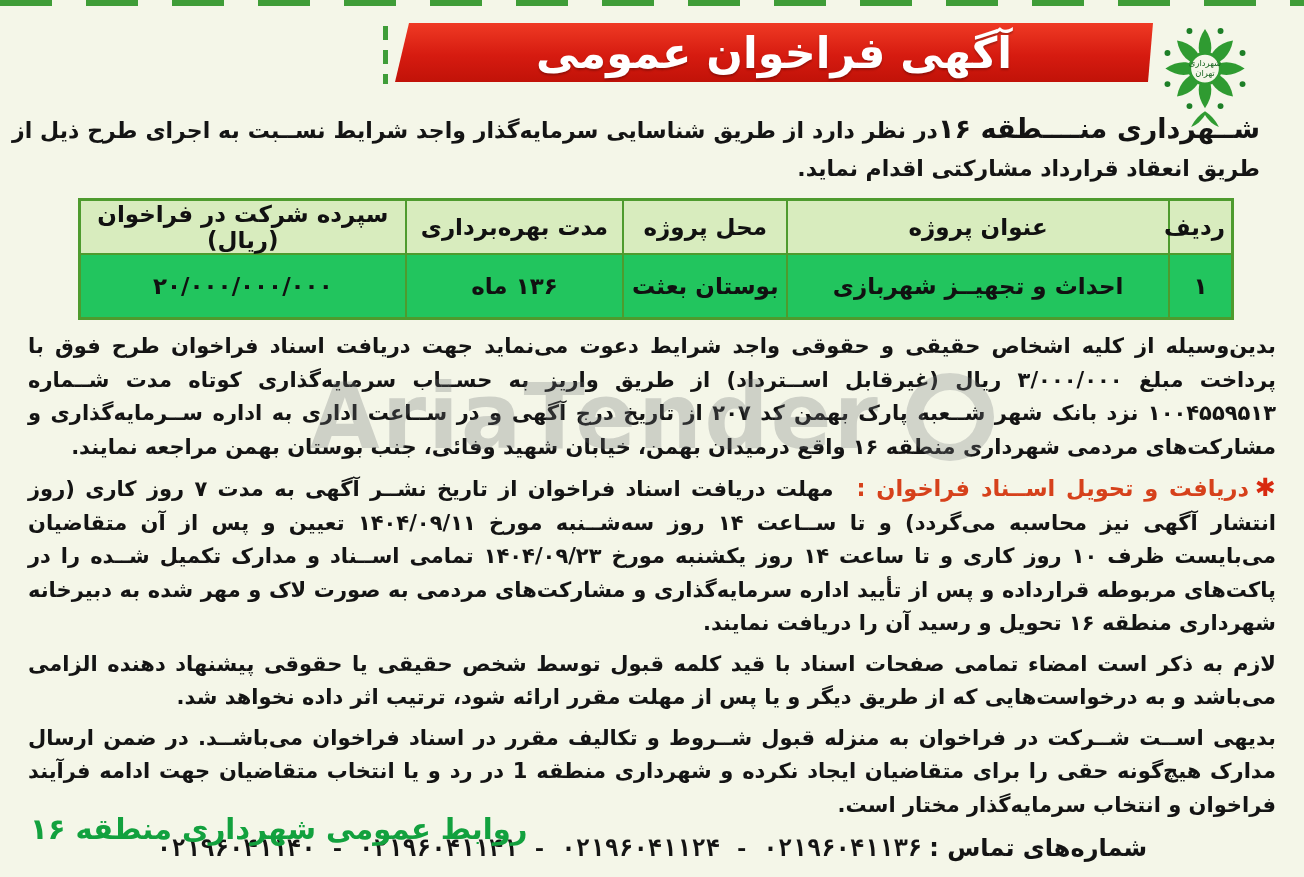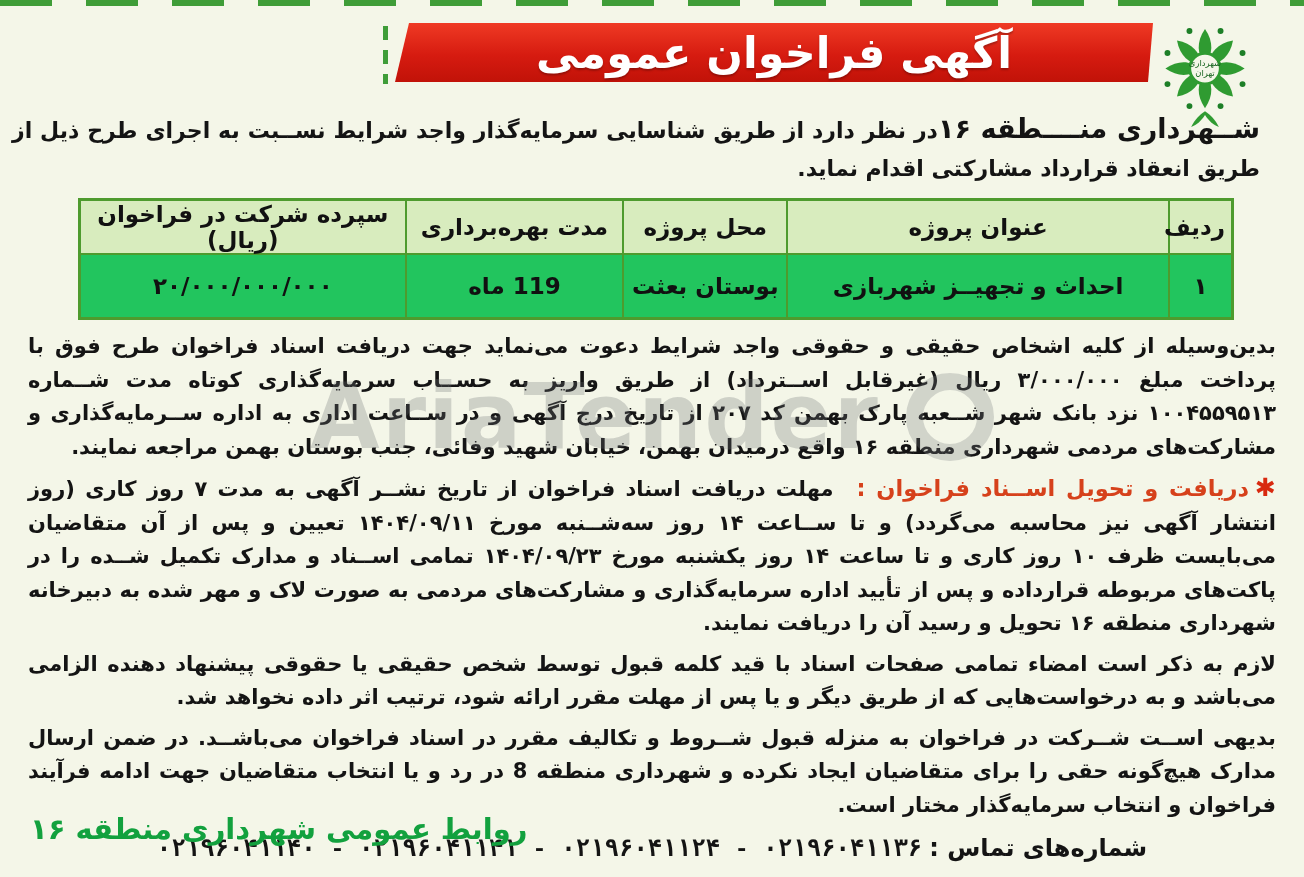--- a/index.html
+++ b/index.html
@@ -164,34 +164,34 @@
         <th>محل پروژه</th>
         <th>مدت بهره‌برداری</th>
         <th>سپرده شرکت در فراخوان (ریال)</th>
       </tr>
     </thead>
     <tbody>
       <tr>
         <td>۱</td>
         <td>احداث و تجهیــز شهربازی</td>
         <td>بوستان بعثت</td>
-        <td>119 ماه</td>
+        <td>۱۳۶ ماه</td>
         <td class="deposit-val">۲۰/۰۰۰/۰۰۰/۰۰۰</td>
       </tr>
     </tbody>
   </table>
 
   <div class="content">
     <p><span>بدین‌وسیله از کلیه اشخاص حقیقی و حقوقی واجد شرایط دعوت می‌نماید جهت دریافت اسناد فراخوان طرح فوق با پرداخت مبلغ ۳/۰۰۰/۰۰۰ ریال </span><span class="b">(غیرقابل اســترداد)</span><span> از طریق واریز به حســاب سرمایه‌گذاری کوتاه مدت شــماره ۱۰۰۴۵۵۹۵۱۳ نزد بانک شهر شــعبه پارک بهمن کد ۲۰۷ از تاریخ درج آگهی و در ســاعت اداری به اداره ســرمایه‌گذاری و مشارکت‌های مردمی شهرداری منطقه ۱۶ واقع درمیدان بهمن، خیابان شهید وفائی، جنب بوستان بهمن مراجعه نمایند.</span></p>
 
     <p><span class="sec-mark">✱</span><span class="sec-head">دریافت و تحویل اســناد فراخوان :</span><span>مهلت دریافت اسناد فراخوان از تاریخ نشــر آگهی به مدت ۷ روز کاری (روز انتشار آگهی نیز محاسبه می‌گردد) و تا ســاعت ۱۴ روز سه‌شــنبه مورخ ۱۴۰۴/۰۹/۱۱ تعیین و پس از آن متقاضیان می‌بایست ظرف ۱۰ روز کاری و تا ساعت ۱۴ روز یکشنبه مورخ ۱۴۰۴/۰۹/۲۳ تمامی اســناد و مدارک تکمیل شــده را در پاکت‌های مربوطه قرارداده و پس از تأیید اداره سرمایه‌گذاری و مشارکت‌های مردمی به صورت لاک و مهر شده به دبیرخانه شهرداری منطقه ۱۶ تحویل و رسید آن را دریافت نمایند.</span></p>
 
     <p>لازم به ذکر است امضاء تمامی صفحات اسناد با قید کلمه قبول توسط شخص حقیقی یا حقوقی پیشنهاد دهنده الزامی می‌باشد و به درخواست‌هایی که از طریق دیگر و یا پس از مهلت مقرر ارائه شود، ترتیب اثر داده نخواهد شد.</p>
 
-    <p>بدیهی اســت شــرکت در فراخوان به منزله قبول شــروط و تکالیف مقرر در اسناد فراخوان می‌باشــد. در ضمن ارسال مدارک هیچ‌گونه حقی را برای متقاضیان ایجاد نکرده و شهرداری منطقه 8 در رد و یا انتخاب متقاضیان جهت ادامه فرآیند فراخوان و انتخاب سرمایه‌گذار مختار است.</p>
+    <p>بدیهی اســت شــرکت در فراخوان به منزله قبول شــروط و تکالیف مقرر در اسناد فراخوان می‌باشــد. در ضمن ارسال مدارک هیچ‌گونه حقی را برای متقاضیان ایجاد نکرده و شهرداری منطقه 1 در رد و یا انتخاب متقاضیان جهت ادامه فرآیند فراخوان و انتخاب سرمایه‌گذار مختار است.</p>
 
     <p class="contact"><span class="contact-label">شماره‌های تماس :</span><span class="contact-nums">۰۲۱۹۶۰۴۱۱۳۶ - ۰۲۱۹۶۰۴۱۱۲۴ - ۰۲۱۹۶۰۴۱۱۴۱ - ۰۲۱۹۶۰۴۱۱۴۰</span></p>
   </div>
 
   <div class="footer">روابط عمومی شهرداری منطقه ۱۶</div>
 
   <div class="watermark">
     <span class="wm-ring"></span>
     <span class="wm-text">AriaTender</span>
   </div>

